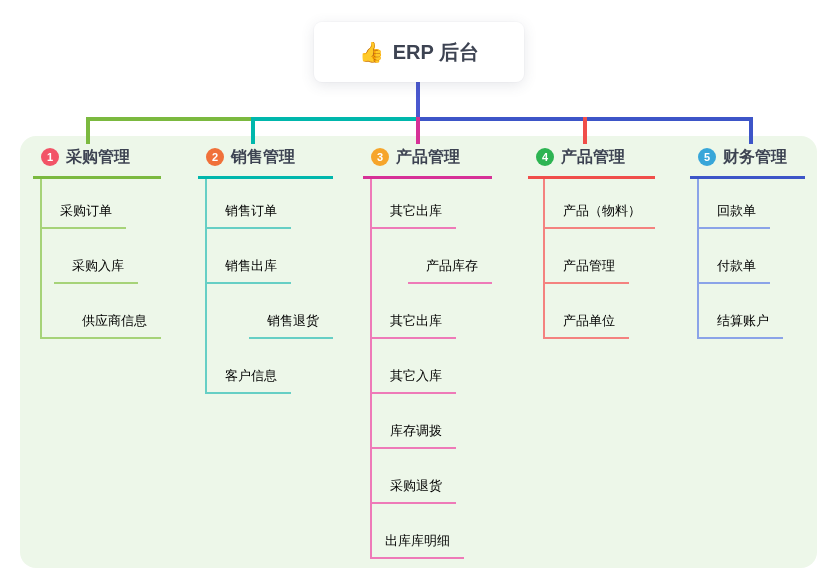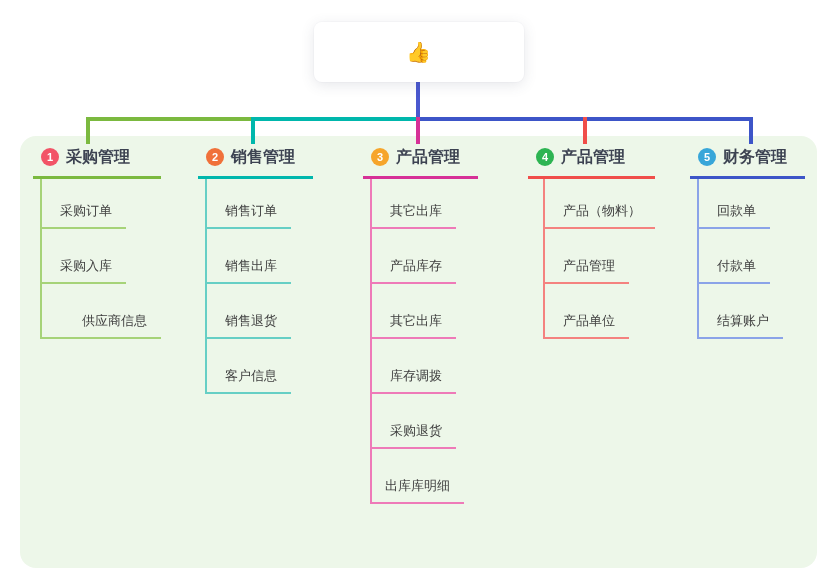--- a/index.html
+++ b/index.html
@@ -22,21 +22,21 @@
   .branch { position:absolute; top:146px; }
   .branch-header { display:flex; align-items:center; gap:7px;
                    min-width:115px; padding:0 12px 8px 8px; cursor:pointer; }
   .badge { width:18px; height:18px; border-radius:50%; flex:0 0 18px;
            display:flex; align-items:center; justify-content:center;
            color:#fff; font-size:11px; font-weight:bold; }
   .branch-title { font-size:16px; line-height:22px; font-weight:bold; color:#3d4352; white-space:nowrap; }
   .branch-items { margin-left:7px; list-style:none; }
   .branch-items li { height:55px; display:flex; align-items:flex-end; }
   .branch-items li:first-child { height:50px; }
-  .item-label { display:inline-block; white-space:nowrap; font-size:13px; color:#404040;
+  .item-label { display:inline-block; white-space:nowrap; font-size:13px; color:#000000;
                 padding:0 14px 7px 18px; cursor:pointer; }
 </style>
 </head>
 <body>
 
 <div id="stage">
 
   <div class="panel"></div>
 
   <div class="line" style="left: 416px; top: 82px; width: 4px; height: 36px; background: rgb(74, 88, 207);"></div>
@@ -46,76 +46,80 @@
   <div class="line" style="left: 416px; top: 117px; width: 337px; height: 4px; background: rgb(61, 85, 200);"></div>
 
   <div class="line" style="left: 86px; top: 117px; width: 4px; height: 27px; background: rgb(123, 185, 63);"></div>
   <div class="line" style="left: 251px; top: 117px; width: 4px; height: 27px; background: rgb(0, 183, 172);"></div>
   <div class="line" style="left: 416px; top: 117px; width: 4px; height: 27px; background: rgb(214, 49, 151);"></div>
   <div class="line" style="left: 583px; top: 117px; width: 4px; height: 27px; background: rgb(240, 78, 74);"></div>
   <div class="line" style="left: 749px; top: 117px; width: 4px; height: 27px; background: rgb(61, 85, 200);"></div>
 
   <div class="root-node">
     <span class="emoji">👍</span>
+    <span>ERP 后台</span>
   </div>
 
   <div id="branches">
   <div class="branch" style="left: 33px;">
     <div class="branch-header" style="border-bottom: 3px solid rgb(123, 185, 63);">
       <span class="badge" style="background: rgb(242, 84, 103);">1</span>
       <span class="branch-title">采购管理</span>
     </div>
     <ul class="branch-items" style="border-left: 2px solid rgb(166, 211, 120);">
           <li>
             <span class="item-label" style="border-bottom: 2px solid rgb(166, 211, 120);">采购订单</span>
           </li>
           <li>
-            <span class="item-label" style="border-bottom: 2px solid rgb(166, 211, 120);">采购入库</span>
+            <span class="item-label" style="border-bottom: 2px solid rgb(166, 211, 120); margin-left: 12px;">采购入库</span>
           </li>
           <li>
             <span class="item-label" style="border-bottom: 2px solid rgb(166, 211, 120); padding-left: 40px;">供应商信息</span>
           </li>
         </ul>
   </div>
 
   <div class="branch" style="left: 198px;">
     <div class="branch-header" style="border-bottom: 3px solid rgb(0, 183, 172);">
       <span class="badge" style="background: rgb(240, 113, 58);">2</span>
       <span class="branch-title">销售管理</span>
     </div>
     <ul class="branch-items" style="border-left: 2px solid rgb(102, 207, 197);">
           <li>
             <span class="item-label" style="border-bottom: 2px solid rgb(102, 207, 197);">销售订单</span>
           </li>
           <li>
             <span class="item-label" style="border-bottom: 2px solid rgb(102, 207, 197);">销售出库</span>
           </li>
           <li>
-            <span class="item-label" style="border-bottom: 2px solid rgb(102, 207, 197);">销售退货</span>
+            <span class="item-label" style="border-bottom: 2px solid rgb(102, 207, 197); margin-left: 42px;">销售退货</span>
           </li>
           <li>
             <span class="item-label" style="border-bottom: 2px solid rgb(102, 207, 197);">客户信息</span>
           </li>
         </ul>
   </div>
 
   <div class="branch" style="left: 363px;">
     <div class="branch-header" style="border-bottom: 3px solid rgb(214, 49, 151);">
       <span class="badge" style="background: rgb(246, 165, 43);">3</span>
       <span class="branch-title">产品管理</span>
     </div>
     <ul class="branch-items" style="border-left: 2px solid rgb(238, 122, 184);">
           <li>
             <span class="item-label" style="border-bottom: 2px solid rgb(238, 122, 184);">其它出库</span>
           </li>
           <li>
-            <span class="item-label" style="border-bottom: 2px solid rgb(238, 122, 184);">产品库存</span>
+            <span class="item-label" style="border-bottom: 2px solid rgb(238, 122, 184); margin-left: 36px;">产品库存</span>
           </li>
           <li>
             <span class="item-label" style="border-bottom: 2px solid rgb(238, 122, 184);">其它出库</span>
+          </li>
+          <li>
+            <span class="item-label" style="border-bottom: 2px solid rgb(238, 122, 184);">其它入库</span>
           </li>
           <li>
             <span class="item-label" style="border-bottom: 2px solid rgb(238, 122, 184);">库存调拨</span>
           </li>
           <li>
             <span class="item-label" style="border-bottom: 2px solid rgb(238, 122, 184);">采购退货</span>
           </li>
           <li>
             <span class="item-label" style="border-bottom: 2px solid rgb(238, 122, 184); padding-left: 13px;">出库库明细</span>
           </li>

